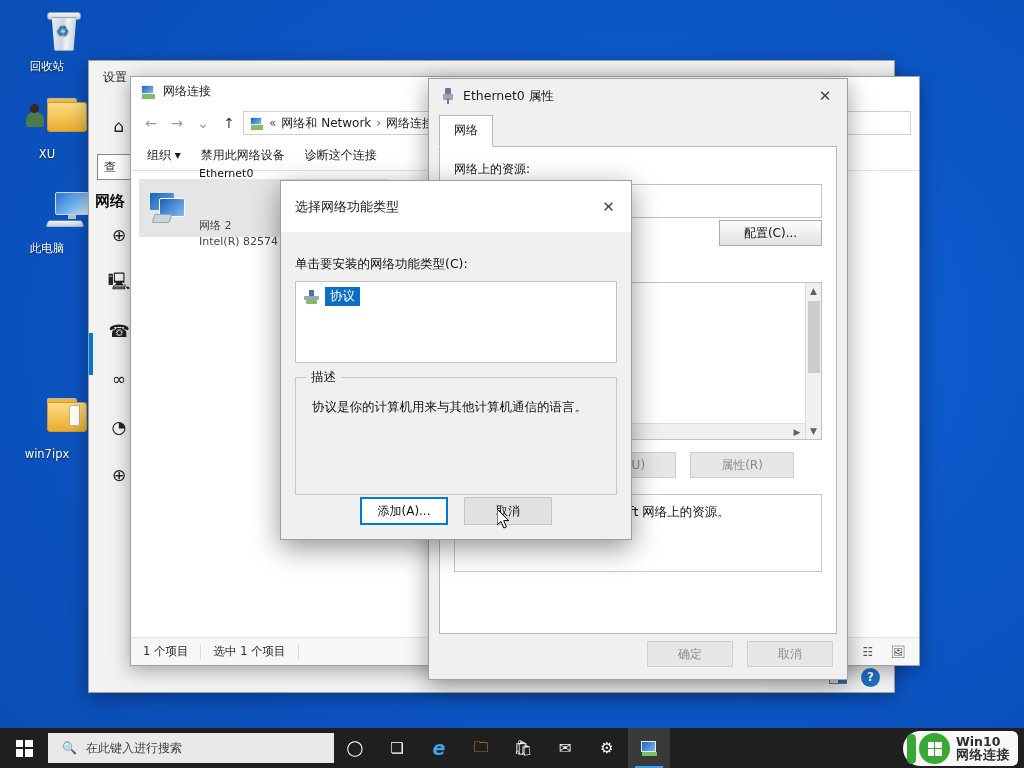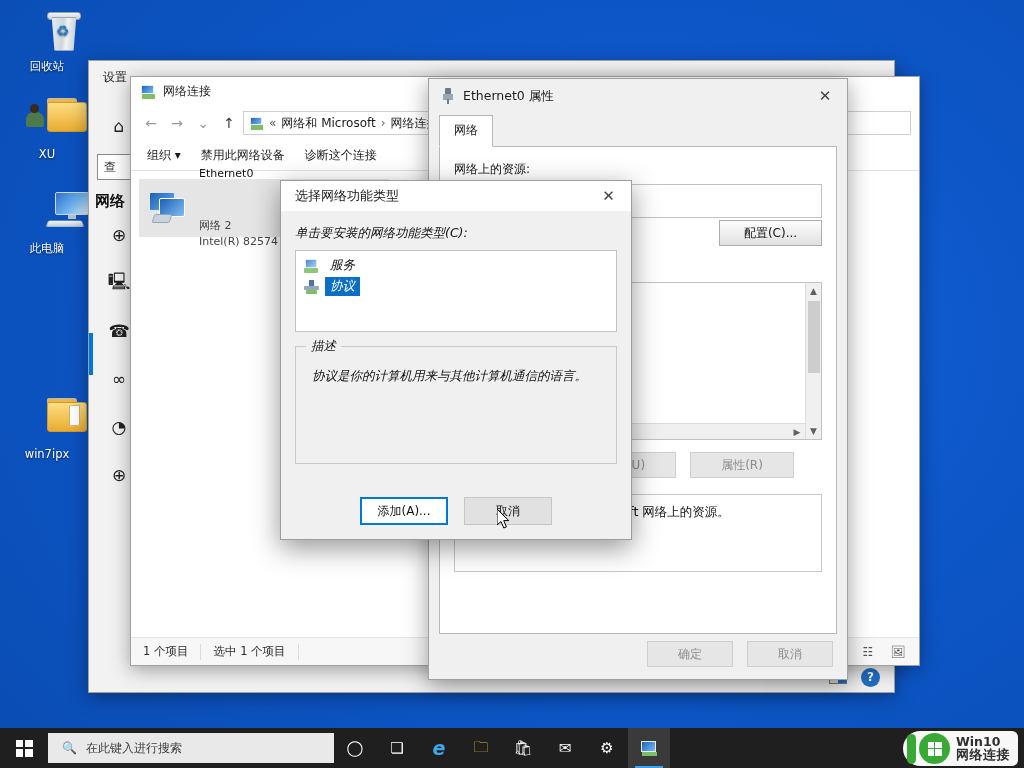--- a/index.html
+++ b/index.html
@@ -268,25 +268,25 @@
   }
 
   
   #feature-dialog{
     left: 280px; top: 180px; width: 352px; height: 360px;
     background:#f0f0f0; border:1px solid #9d9d9d;
     box-shadow: 0 8px 26px rgba(0,0,0,.42);
     z-index: 40;
   }
   .fd-title{
-    height:30px;display:flex;align-items:center;padding-left:14px;font-size:13px;color:#1a1a1a;
+    height:51px;display:flex;align-items:center;padding-left:14px;font-size:13px;color:#1a1a1a;
     background:#fff;
   }
   .fd-close{ margin-left:auto;width:45px;height:34px;display:flex;align-items:center;justify-content:center;font-size:15px;color:#444;}
-  .fd-body{ padding: 12px 14px 0 14px; font-style: italic; }
+  .fd-body{ padding: 22px 14px 0 14px; }
   .fd-prompt{ font-size:12.5px;color:#111;margin: 2px 0 8px 0;}
   .fd-list{
     height: 82px; border:1px solid #c2c2c2; background:#fff; padding: 4px 0 0 0;
   }
   .fd-row{ display:flex;align-items:center;gap:6px;height:21px;padding-left:8px;font-size:12.5px;color:#111;}
   .fd-row .txt{ padding:1px 5px; }
   .fd-row.sel .txt{ background:#0b6ec7; color:#fff; }
   .ico-client, .ico-service, .ico-proto { width:15px;height:14px;position:relative;flex:0 0 auto;}
   .ico-client .scr{position:absolute;left:1px;top:0;width:12px;height:9px;background:linear-gradient(135deg,#1d63bb,#7bb9f2);border:1px solid #dde7f2;border-radius:1px;}
   .ico-client .base{position:absolute;left:0;top:9px;width:14px;height:5px;background:#7fbe62;border-radius:1px;}
@@ -446,21 +446,21 @@
     <div class="navarrow">←</div>
     <div class="navarrow">→</div>
     <div class="navarrow">⌄</div>
     <div class="navarrow en">↑</div>
     <div class="crumbbar">
       <span style="width:14px;height:13px;position:relative;display:inline-block;flex:0 0 auto;">
         <span style="position:absolute;left:0;top:0;width:12px;height:8px;background:linear-gradient(135deg,#1d63bb,#7bb9f2);border:1px solid #e5edf6;"></span>
         <span style="position:absolute;left:1px;top:8px;width:12px;height:5px;background:#7fbe62;"></span>
       </span>
       <span style="color:#555;">«</span>
-      <span>网络和 Microsoft</span>
+      <span>网络和 Network</span>
       <span style="color:#666;">›</span>
       <span>网络连接</span>
     </div>
   </div>
 
   <div class="ex-toolbar">
     <span>组织 ▾</span>
     <span>禁用此网络设备</span>
     <span>诊断这个连接</span>
   </div>
@@ -574,27 +574,20 @@
 <div class="win" id="feature-dialog">
   <div class="fd-title">
     <span>选择网络功能类型</span>
     <span class="fd-close">✕</span>
   </div>
 
   <div class="fd-body">
     <div class="fd-prompt">单击要安装的网络功能类型(C):</div>
 
     <div class="fd-list">
-      <div class="fd-row">
-        <span class="ico-service">
-            <i class="scr"></i>
-            <i class="base"></i>
-          </span>
-        <span class="txt">服务</span>
-      </div>
       <div class="fd-row sel">
         <span class="ico-proto">
             <i class="plug"></i>
             <i class="bar"></i>
             <i class="base"></i>
           </span>
         <span class="txt">协议</span>
       </div>
     </div>
 

